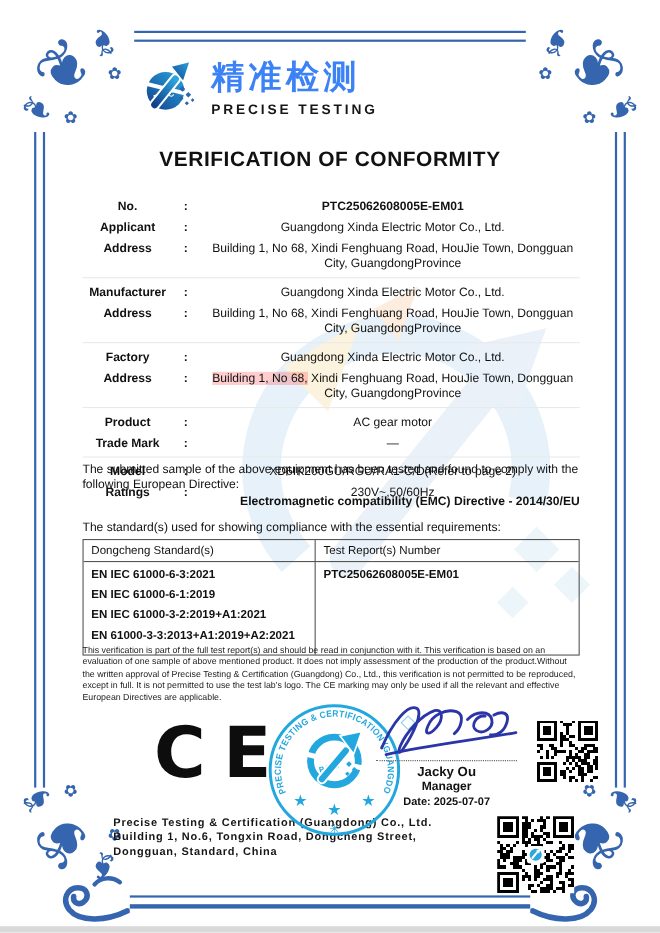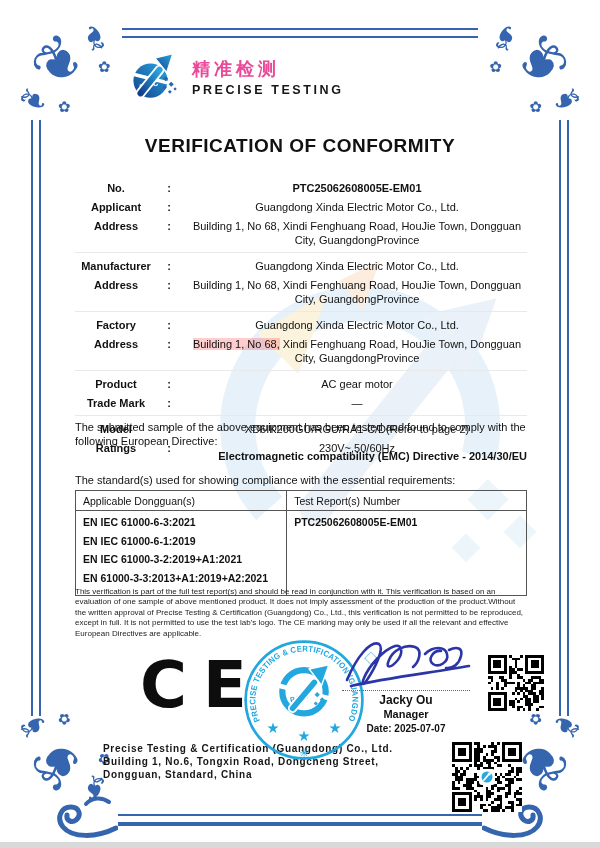--- a/index.html
+++ b/index.html
@@ -26,21 +26,21 @@
   .bl{left:18px;bottom:42px;transform:scaleY(-1);}
   .br{right:18px;bottom:42px;transform:scale(-1,-1);}
   .scroll{position:absolute;bottom:8px;width:66px;height:46px;}
   .scroll-l{left:52px;}
   .scroll-r{right:52px;transform:scaleX(-1);}
   .page-edge{position:absolute;left:0;right:0;bottom:0;height:6px;background:#d9d9d9;}
   
   .watermark{position:absolute;left:205px;top:240px;width:350px;height:350px;opacity:.18;z-index:0;}
   
   .header{position:absolute;left:128px;top:50px;display:flex;align-items:center;gap:10px;z-index:2;}
-  .brand-cn{font-size:18px;font-weight:bold;letter-spacing:4px;color:#ec4899;font-family:Liberation Sans, sans-serif;}
+  .brand-cn{font-size:30px;font-weight:bold;letter-spacing:4px;color:#3b82f6;font-family:Liberation Sans, sans-serif;}
   .brand-en{font-size:12.5px;font-weight:bold;letter-spacing:2.6px;color:#161616;margin-top:2px;}
   
   .title{position:absolute;left:0;right:0;top:135px;text-align:center;font-size:19px;font-weight:bold;letter-spacing:.5px;z-index:2;}
   
   .fields{position:absolute;left:75px;width:452px;top:181px;z-index:2;font-size:11px;line-height:14px;text-align:center;}
   .frow{display:grid;grid-template-columns:82px 24px 1fr;margin-bottom:5px;}
   .frow .lab{font-weight:bold;}
   .frow .col{font-weight:bold;}
   .frow .val{width:352px;}
   .val-bold{font-weight:bold;}
@@ -230,21 +230,21 @@
       <span class="val">230V~,50/60Hz</span>
   </div>
 </div>
 
 <div class="stmt stmt-tested">The submitted sample of the above equipment has been tested and found to comply with the following European Directive:</div>
 <div class="stmt stmt-directive">Electromagnetic compatibility (EMC) Directive - 2014/30/EU</div>
 <div class="stmt stmt-intro">The standard(s) used for showing compliance with the essential requirements:</div>
 
 <div class="std-table">
   <div class="thead">
-    <div class="th">Applicable Dongguan(s)</div>
+    <div class="th">Dongcheng Standard(s)</div>
     <div class="th">Test Report(s) Number</div>
   </div>
   <div class="tbody">
     <div class="colc">
       <div class="std">EN IEC 61000-6-3:2021</div>
       <div class="std">EN IEC 61000-6-1:2019</div>
       <div class="std">EN IEC 61000-3-2:2019+A1:2021</div>
       <div class="std">EN 61000-3-3:2013+A1:2019+A2:2021</div>
     </div>
     <div class="colc">

